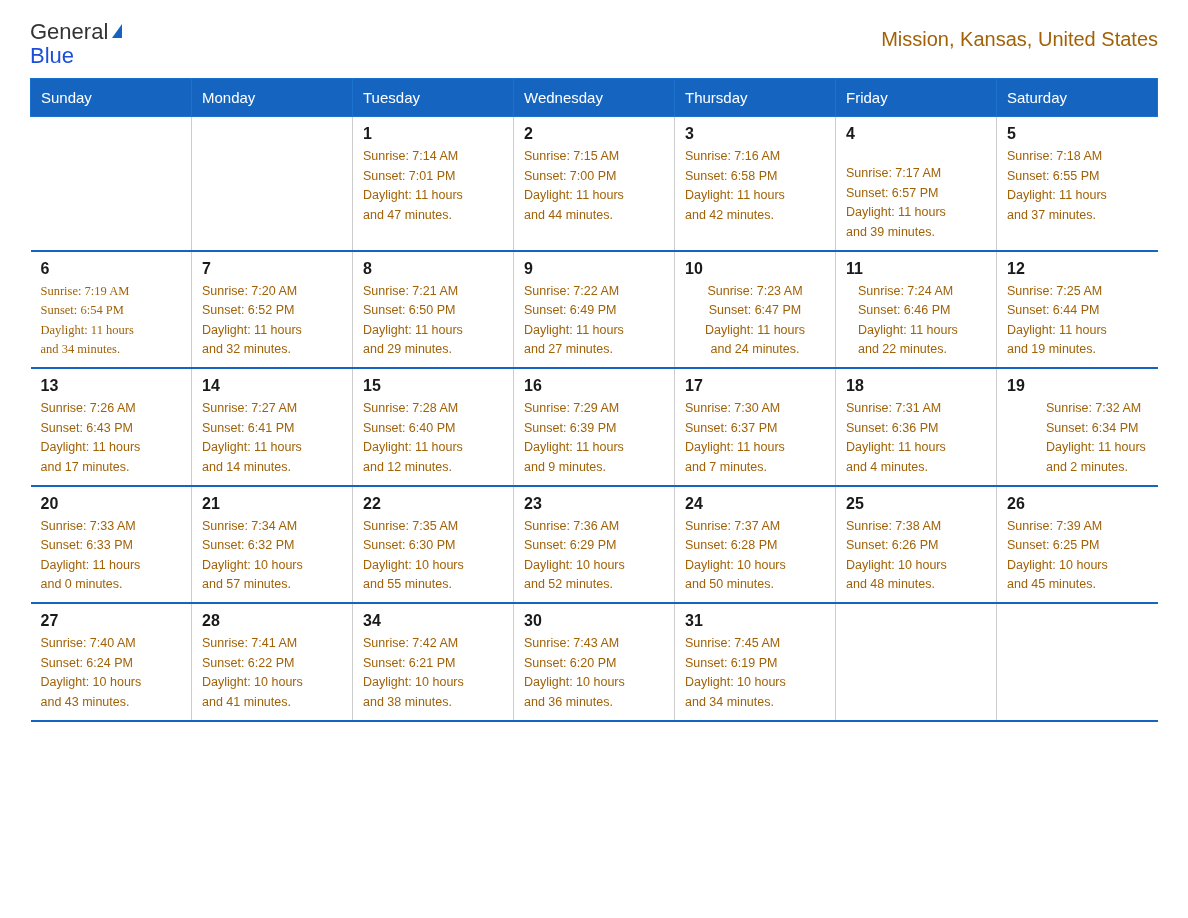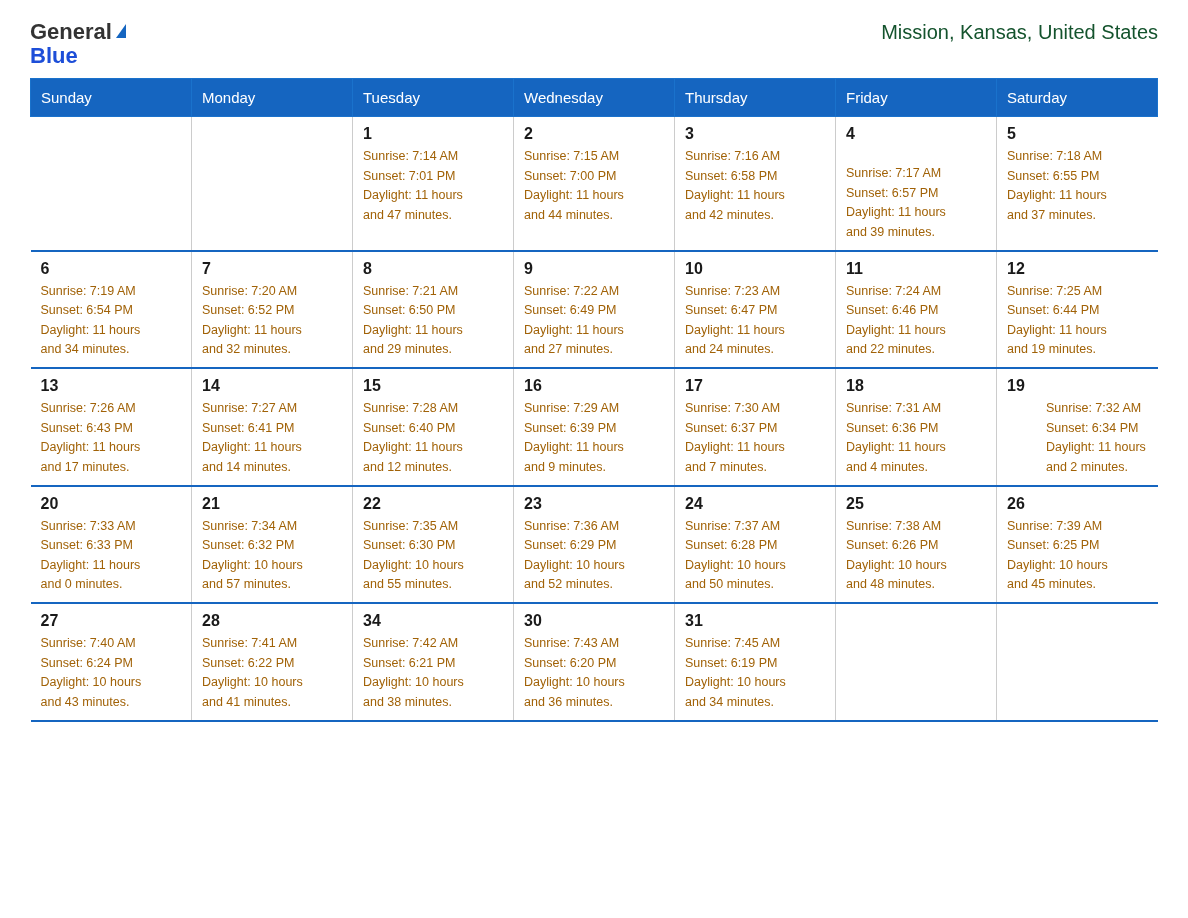--- a/index.html
+++ b/index.html
@@ -13,21 +13,21 @@
     .header {
       display: flex;
       justify-content: space-between;
       align-items: flex-start;
       margin-bottom: 10px;
     }
     .logo {
       display: flex;
       flex-direction: column;
       font-size: 22px;
-      font-weight: bold;
+      font-weight: normal;
       color: #333;
       line-height: 1.1;
     }
     .logo-general { color: #333; }
     .logo-blue { color: #1d4ed8; }
     .logo-triangle {
       display: inline-block;
       width: 0;
       height: 0;
       border-left: 10px solid transparent;
@@ -41,22 +41,22 @@
       text-align: right;
     }
     .month-title {
       font-size: 52px;
       font-weight: 300;
       color: #333;
       line-height: 1.1;
     }
     .location {
       font-size: 20px;
-      color: #14532d;
-      margin-top: 1px;
+      color: #a16207;
+      margin-top: 8px;
     }
     table {
       width: 100%;
       border-collapse: collapse;
       margin-top: 8px;
     }
     thead tr {
       background-color: #1565c0;
       margin-left: 12px;
     }
@@ -161,21 +161,21 @@
           <div class="day-num">5</div>
           <div class="day-info" style="white-space: pre-line;">Sunrise: 7:18 AM
 Sunset: 6:55 PM
 Daylight: 11 hours
 and 37 minutes.</div>
         </td>
       </tr>
       <tr>
         <td>
           <div class="day-num">6</div>
-          <div class="day-info" style="white-space: pre-line;">Sunrise: 7:19 AM
+          <div class="day-info" style="white-space: pre-line; font-family: Liberation Serif, serif;">Sunrise: 7:19 AM
 Sunset: 6:54 PM
 Daylight: 11 hours
 and 34 minutes.</div>
         </td>
         <td>
           <div class="day-num">7</div>
           <div class="day-info" style="white-space: pre-line;">Sunrise: 7:20 AM
 Sunset: 6:52 PM
 Daylight: 11 hours
 and 32 minutes.</div>
@@ -189,28 +189,28 @@
         </td>
         <td>
           <div class="day-num">9</div>
           <div class="day-info" style="white-space: pre-line;">Sunrise: 7:22 AM
 Sunset: 6:49 PM
 Daylight: 11 hours
 and 27 minutes.</div>
         </td>
         <td>
           <div class="day-num">10</div>
-          <div class="day-info" style="white-space: pre-line;">Sunrise: 7:23 AM
+          <div class="day-info" style="white-space: pre-line; text-align: center;">Sunrise: 7:23 AM
 Sunset: 6:47 PM
 Daylight: 11 hours
 and 24 minutes.</div>
         </td>
         <td>
           <div class="day-num">11</div>
-          <div class="day-info" style="white-space: pre-line;">Sunrise: 7:24 AM
+          <div class="day-info" style="white-space: pre-line; margin-left: 12px;">Sunrise: 7:24 AM
 Sunset: 6:46 PM
 Daylight: 11 hours
 and 22 minutes.</div>
         </td>
         <td>
           <div class="day-num">12</div>
           <div class="day-info" style="white-space: pre-line;">Sunrise: 7:25 AM
 Sunset: 6:44 PM
 Daylight: 11 hours
 and 19 minutes.</div>

